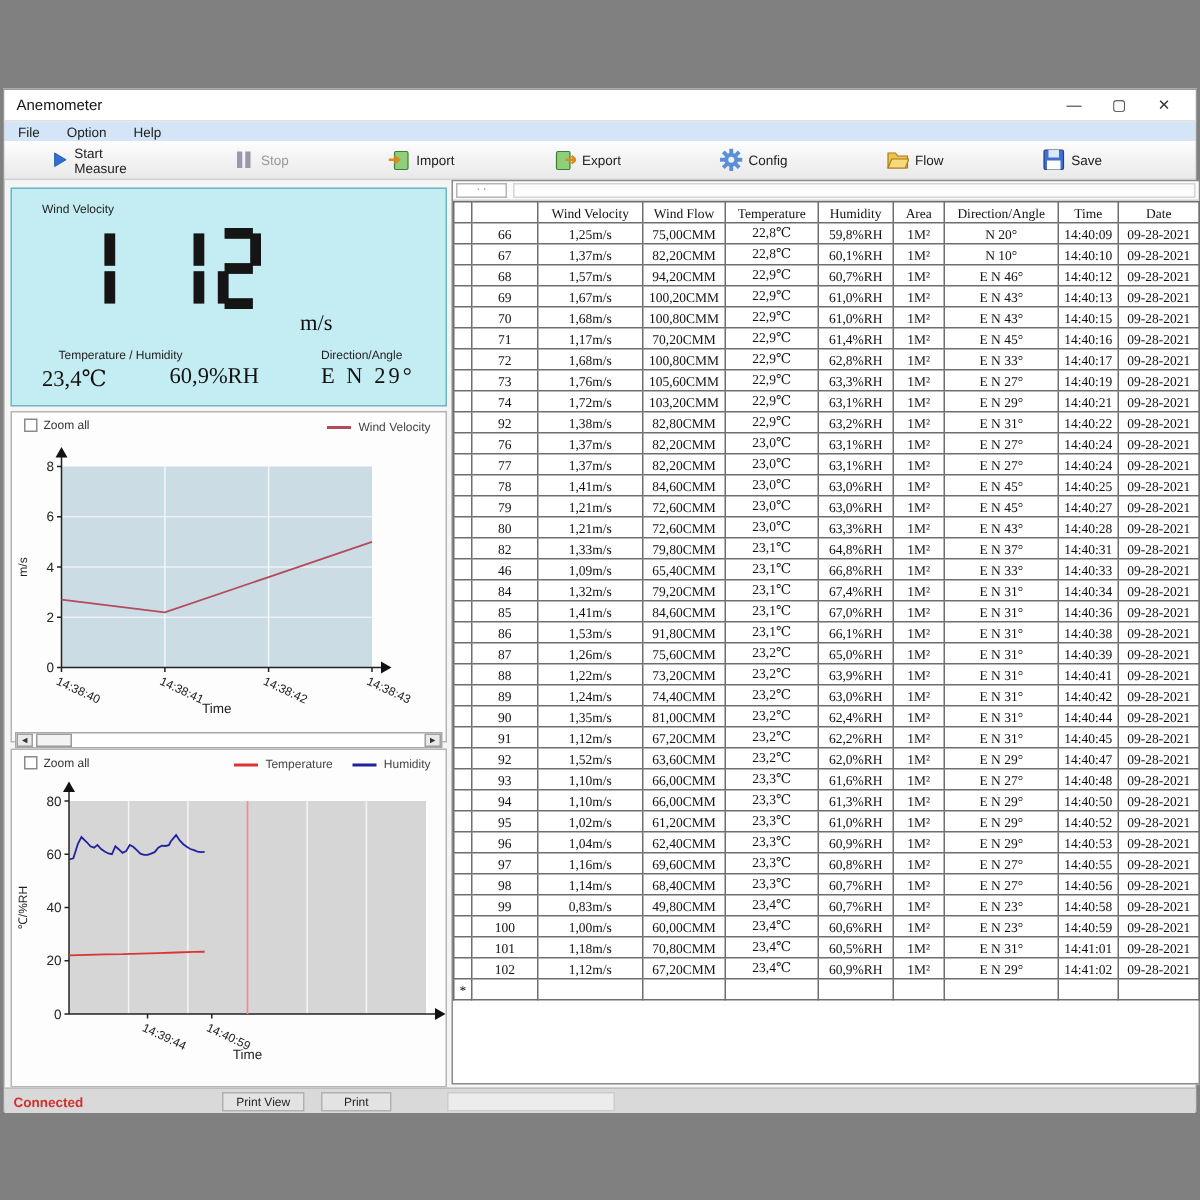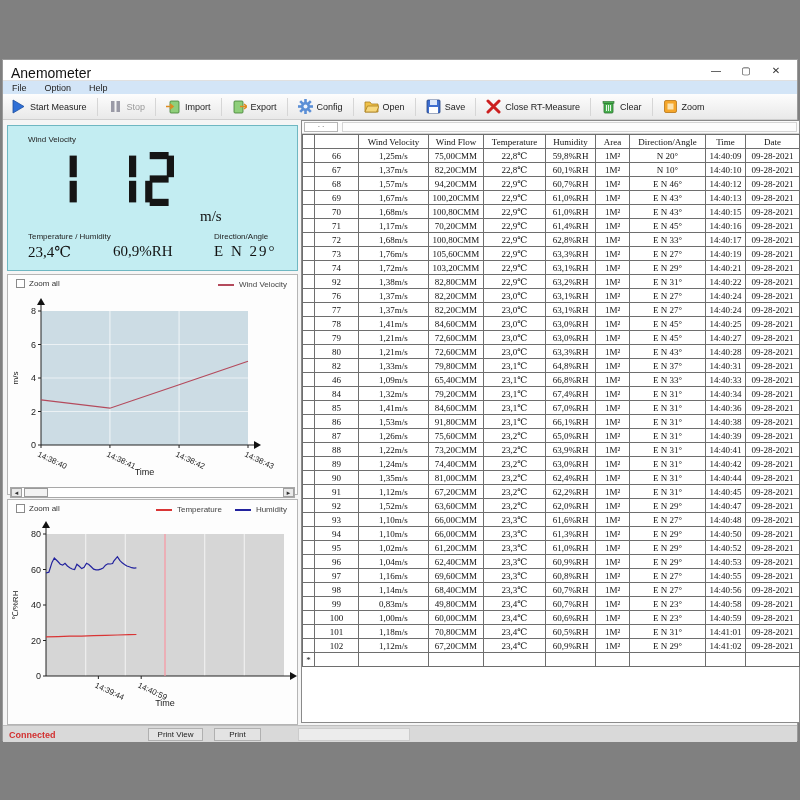--- a/index.html
+++ b/index.html
@@ -1,32 +1,32 @@
 <!DOCTYPE html>
 <html><head>
 <meta charset="utf-8">
 <style>
   * { margin:0; padding:0; box-sizing:border-box; }
   html,body { width:800px; height:800px; background:#808080; font-family:"Liberation Sans", sans-serif; overflow:hidden; }
   #app { position:absolute; left:2px; top:59px; width:796px; height:682px; background:#f5f5f5; border:1px solid #9a9a9a; }
 
   
   #titlebar { position:absolute; left:0; top:0; width:100%; height:21px; background:#ffffff; border-bottom:1px solid #e0e0e0; }
-  #titlebar .title { position:absolute; left:8px; top:5px; font-size:14px; color:#111; }
+  #titlebar .title { position:absolute; left:8px; top:5px; font-size:10px; color:#111; }
   .winbtns { position:absolute; right:6px; top:0; height:21px; display:flex; }
   .winbtn { width:30px; height:21px; text-align:center; line-height:21px; font-size:10px; color:#333; }
 
   
   #menubar { position:absolute; left:0; top:21px; width:100%; height:13px; background:#d3e5f7; display:flex; align-items:center; }
   .menu-item { font-size:9px; color:#222; padding:16px 9px; }
 
   
   #toolbar { position:absolute; left:0; top:34px; width:100%; height:26px;
              background:linear-gradient(#fdfdfd,#e9e9e9); border-bottom:1px solid #cfcfcf;
-             display:flex; align-items:center; padding-left:0; }
+             display:flex; align-items:center; padding-left:24px;gap:23px; }
   .tbtn { display:flex; align-items:center; gap:4px; font-size:9px; color:#222; padding:0 8px; height:22px; }
   .tbtn.disabled { color:#9a9a9a; }
   .tsep { width:1px; height:18px; background:#d6d6d6; margin:0 2px; }
   .ticon { width:15px; height:15px; display:inline-block; }
 
   
   #lcd { position:absolute; left:4px; top:65px; width:291px; height:146px; background:#c3edf2; border:1px solid #6fb7c2; }
   #lcd .small-label { position:absolute; font-size:8px; color:#222; }
   #lcd-digits { position:absolute; left:40px; top:26px; height:54px; }
   .lcd-serif { font-family:"Liberation Serif","DejaVu Serif",serif; color:#111; }
@@ -133,21 +133,21 @@
           <circle cx="7.5" cy="7.5" r="2" fill="#eef4fc"></circle>
         </svg>
       <span>Config</span>
     </div>
     <div class="tsep"></div>
     <div class="tbtn">
       <svg class="ticon" viewBox="0 0 15 15">
           <path d="M1,3 L6,3 L7.5,5 L14,5 L14,13 L1,13 Z" fill="#f0c24a" stroke="#a87d1e" stroke-width="0.8"></path>
           <path d="M1,13 L3.5,7 L15,7 L12.5,13 Z" fill="#f7d87d" stroke="#a87d1e" stroke-width="0.8"></path>
         </svg>
-      <span>Open</span>
+      <span>Flow</span>
     </div>
     <div class="tsep"></div>
     <div class="tbtn">
       <svg class="ticon" viewBox="0 0 15 15">
           <rect x="1" y="1" width="13" height="13" rx="1" fill="#3f6fd0" stroke="#23417e" stroke-width="0.8"></rect>
           <rect x="4" y="1" width="7" height="5" fill="#dce8fa"></rect>
           <rect x="3" y="8" width="9" height="6" fill="#ffffff"></rect>
         </svg>
       <span>Save</span>
     </div>
@@ -184,21 +184,21 @@
           <rect x="24" y="32" width="8" height="24" fill="#151515"></rect>
           <rect x="90" y="4" width="8" height="24" fill="#151515"></rect>
           <rect x="90" y="32" width="8" height="24" fill="#151515"></rect>
           <rect x="113" y="0" width="21" height="8" fill="#151515"></rect>
           <rect x="132" y="4" width="8" height="24" fill="#151515"></rect>
           <rect x="113" y="26" width="21" height="8" fill="#151515"></rect>
           <rect x="108" y="32" width="8" height="24" fill="#151515"></rect>
           <rect x="113" y="52" width="21" height="8" fill="#151515"></rect>
         </svg></div>
     <span id="lcd-unit" class="lcd-serif">m/s</span>
-    <span class="small-label" style="left:20px;top:106px;">Temperature / Humidity</span>
+    <span class="small-label" style="left:31px;top:106px;">Temperature / Humidity</span>
     <span id="lcd-temp" class="lcd-serif">23,4℃</span>
     <span id="lcd-hum" class="lcd-serif">60,9%RH</span>
     <span class="small-label" style="left:206px;top:106px;">Direction/Angle</span>
     <span id="lcd-dir" class="lcd-serif">E N 29°</span>
   </div>
 
   <div id="chart1-panel" class="chart-panel">
     <div class="chart-head">
       <label class="zoomall">
         <span class="cb"></span>

